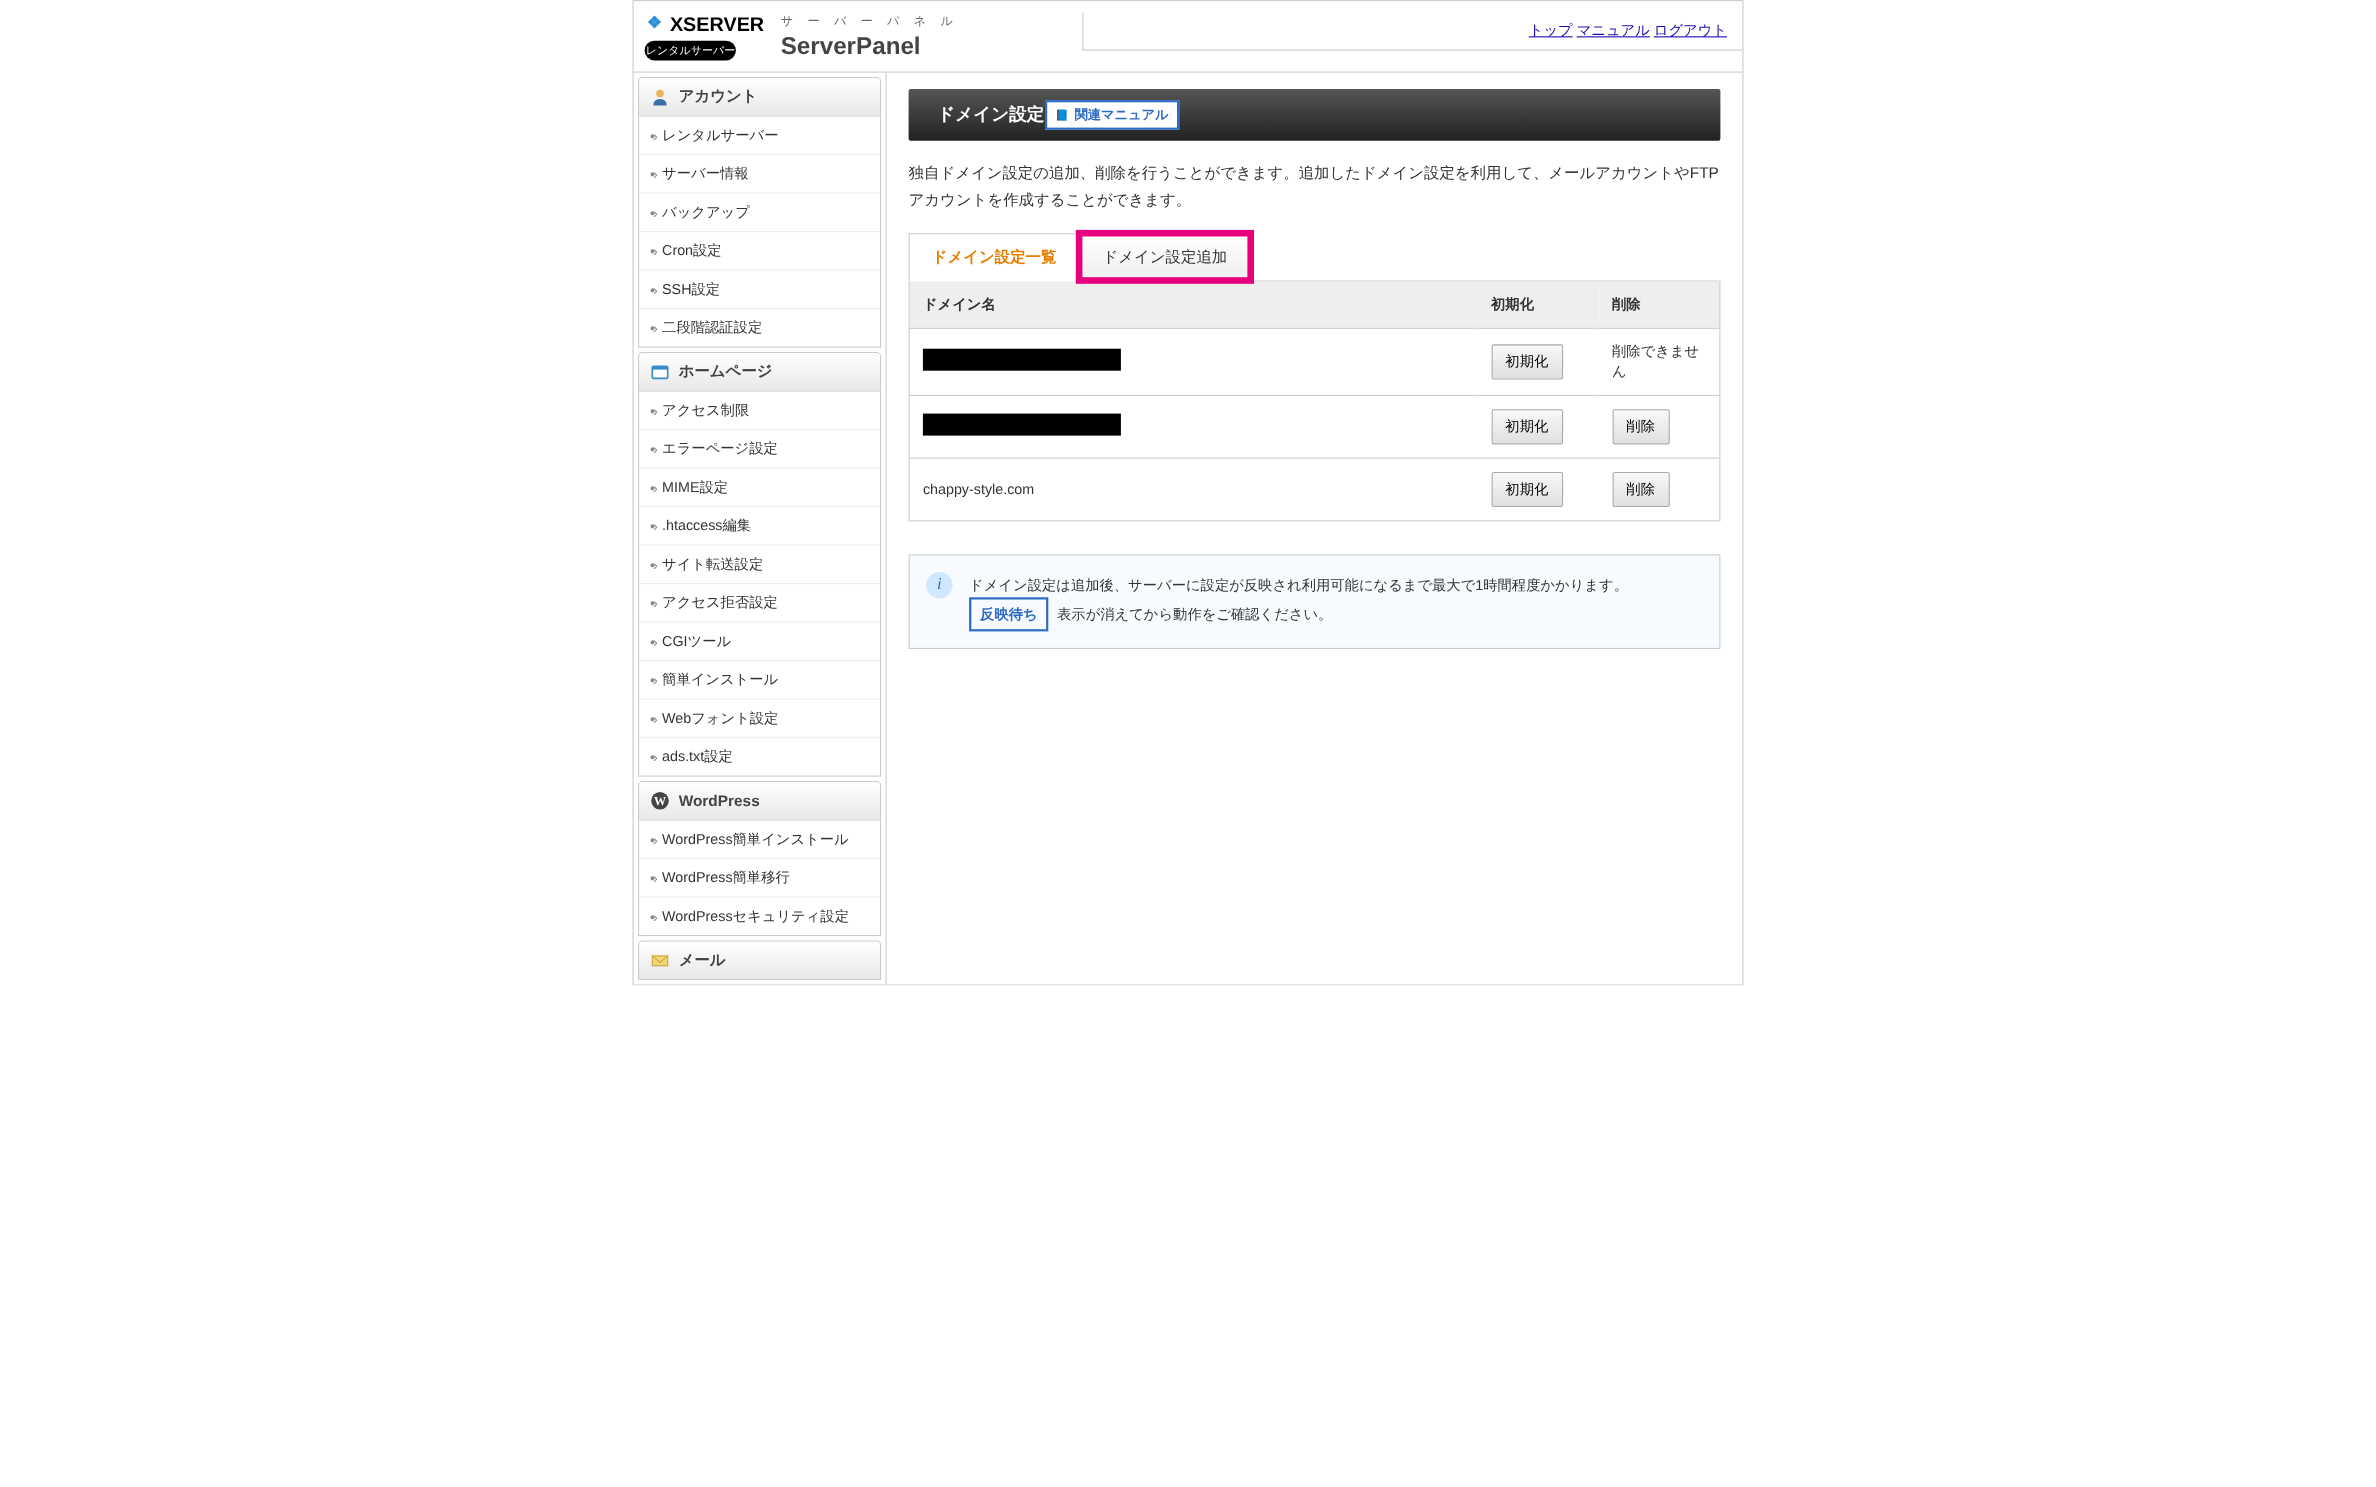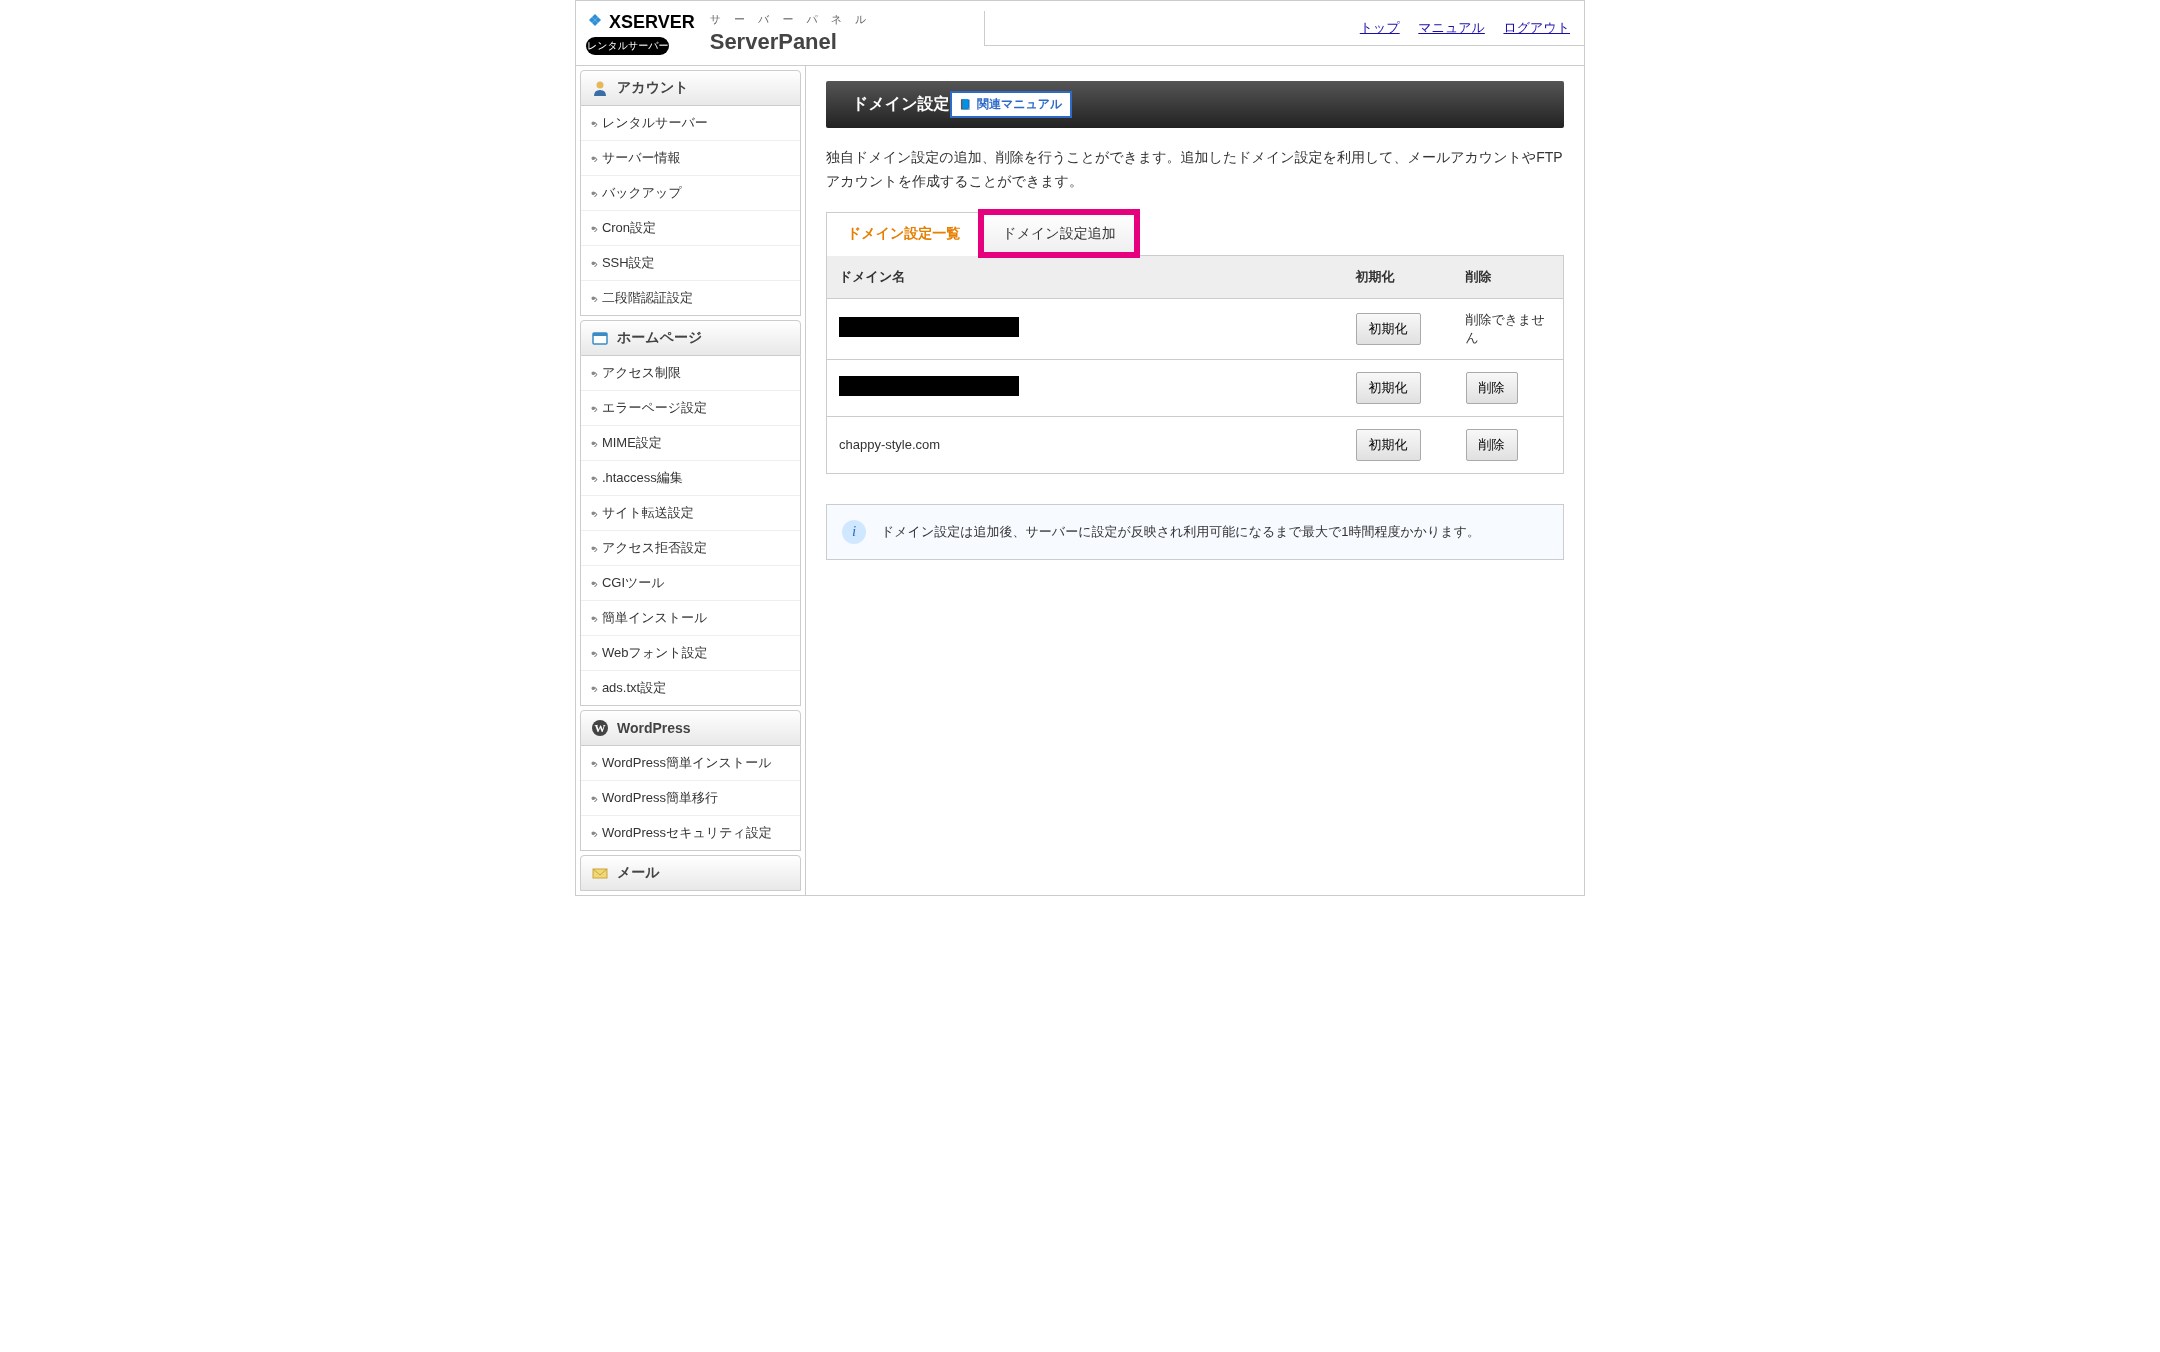--- a/index.html
+++ b/index.html
@@ -75,21 +75,20 @@
       right: 0;
       padding: 8px 14px;
       border-left: 1px solid #ccc;
       border-bottom: 1px solid #ccc;
       width: 600px;
       text-align: right;
     }
     .top-bar a {
       color: #1a0dab;
       text-decoration: underline;
-      margin-left: 15px;
       font-size: 13px;
     }
     .content {
       display: flex;
     }
     .sidebar {
       width: 230px;
       border-right: 1px solid #ccc;
       padding: 4px;
       text-align: center;
@@ -422,17 +421,21 @@
             <td><button class="table-btn">初期化</button></td>
             <td><button class="table-btn">削除</button></td>
           </tr>
         </tbody>
       </table>
 
       <div class="info-box">
         <div class="info-icon">i</div>
         <div class="info-content">
           <div>ドメイン設定は追加後、サーバーに設定が反映され利用可能になるまで最大で1時間程度かかります。</div>
+          <div>
+            <span class="wait-badge">反映待ち</span>
+            <span>表示が消えてから動作をご確認ください。</span>
+          </div>
         </div>
       </div>
     </div>
   </div>
 </div>
 
 </body></html>

